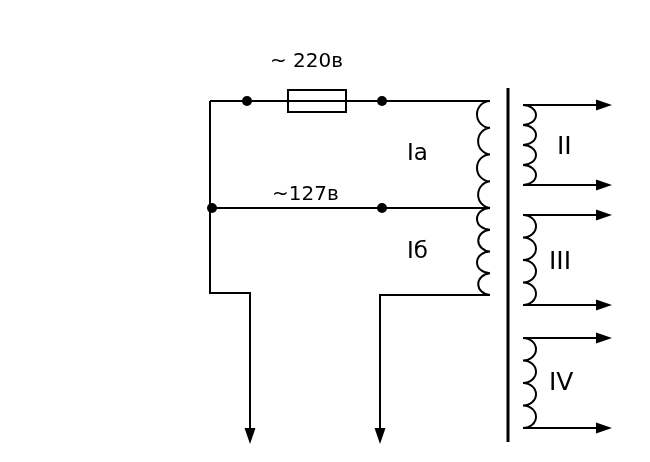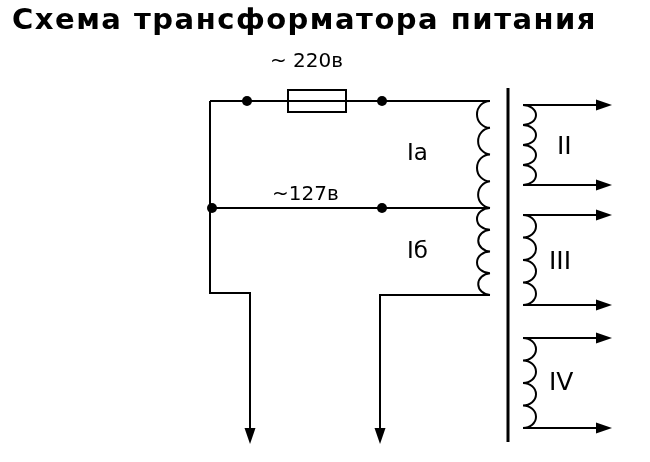--- a/index.html
+++ b/index.html
@@ -31,21 +31,20 @@
   }
   .lbl-v { font-size: 20px; }
   .lbl-w { font-size: 23px; }
   .lbl-s { font-size: 25px; }
 </style>
 </head>
 <body>
 
 <div id="page">
 
-  <div id="title">Схема трансформатора питания</div>
 
   <svg width="650" height="462" viewBox="0 0 650 462">
 
     <g stroke="#000000" stroke-width="2" fill="none">
 
       <path d="M210 101 H490"></path>
 
       <path d="M212 208 H490"></path>
 
       <path d="M210 101 V293 H250 V430"></path>

